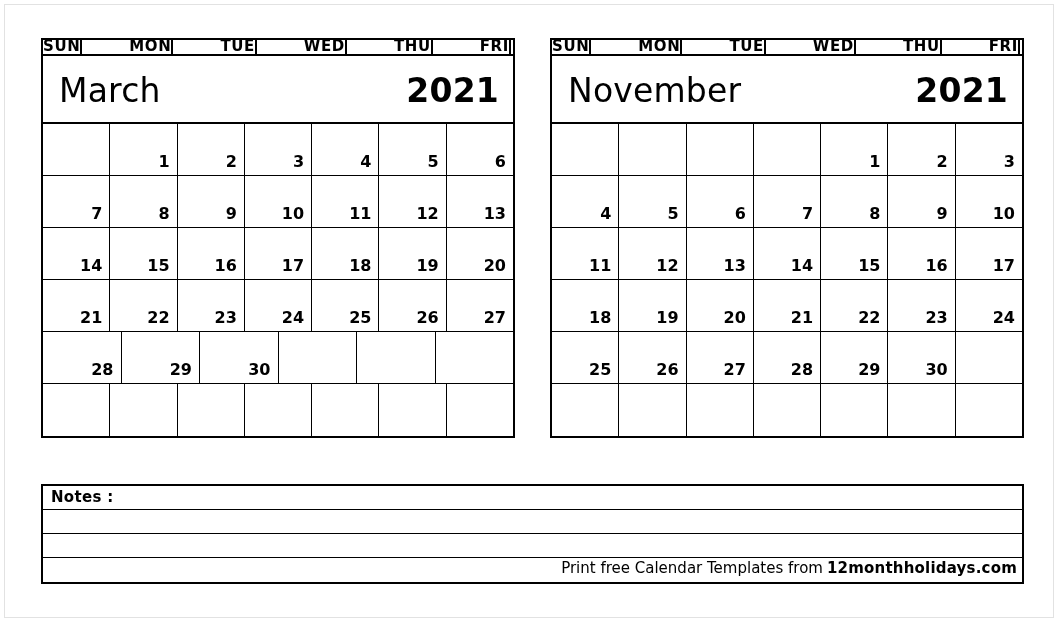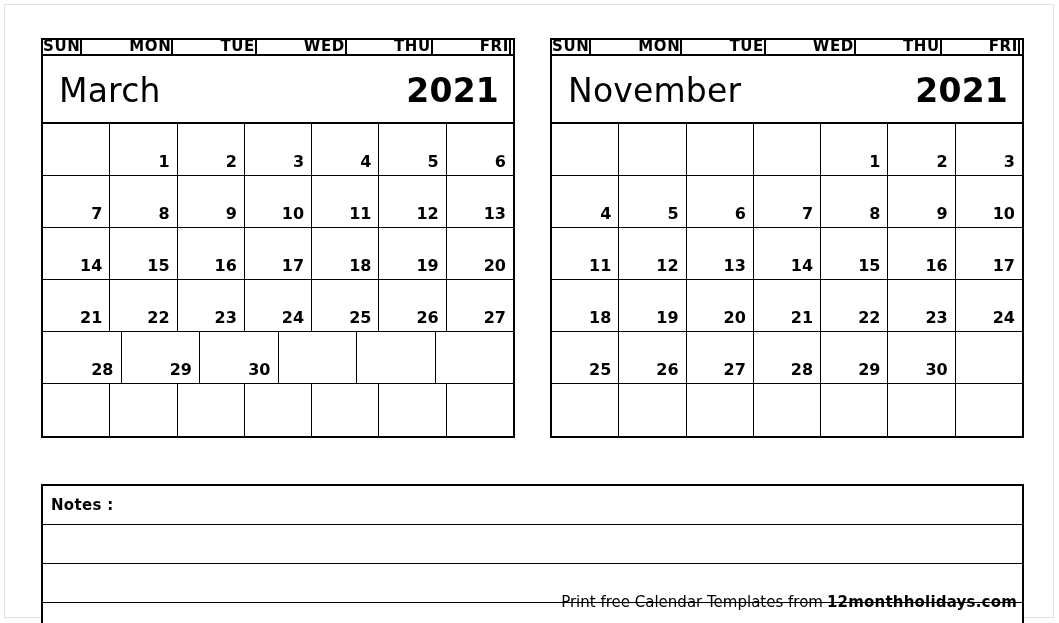--- a/index.html
+++ b/index.html
@@ -114,40 +114,40 @@
   .notes {
     position: absolute;
     left: 36px;
     top: 479px;
     width: 983px;
     box-sizing: border-box;
     border: 2px solid #000;
     background: #fff;
   }
   .notes-line {
-    height: 39px;
+    height: 24px;
     box-sizing: border-box;
     border-bottom: 1.5px solid #000;
     display: flex;
     align-items: center;
     padding-left: 8px;
   }
   .notes-line:last-child { border-bottom: none; }
   .notes-label {
     font-size: 15px;
     font-weight: bold;
     line-height: 1;
     letter-spacing: 0.3px;
   }
 
   
   .footer {
     position: absolute;
     right: 36px;
-    top: 590px;
+    top: 556px;
     font-size: 15px;
     line-height: 1;
     white-space: nowrap;
     text-align: right;
   }
   .footer .credit { font-weight: normal; }
   .footer .site {
     font-weight: bold;
     letter-spacing: 0.2px;
     margin-left: 4px;

